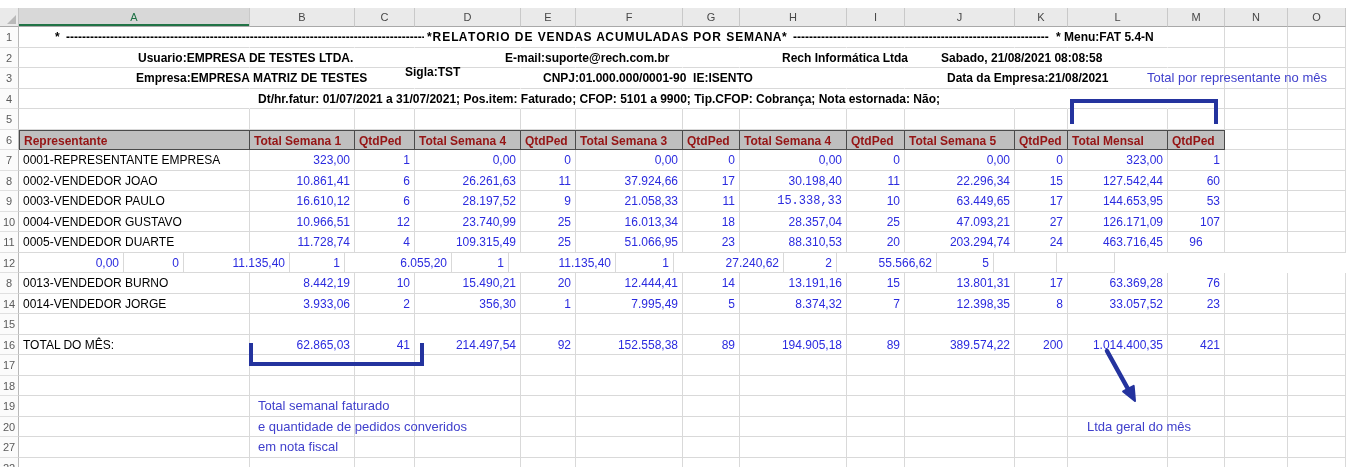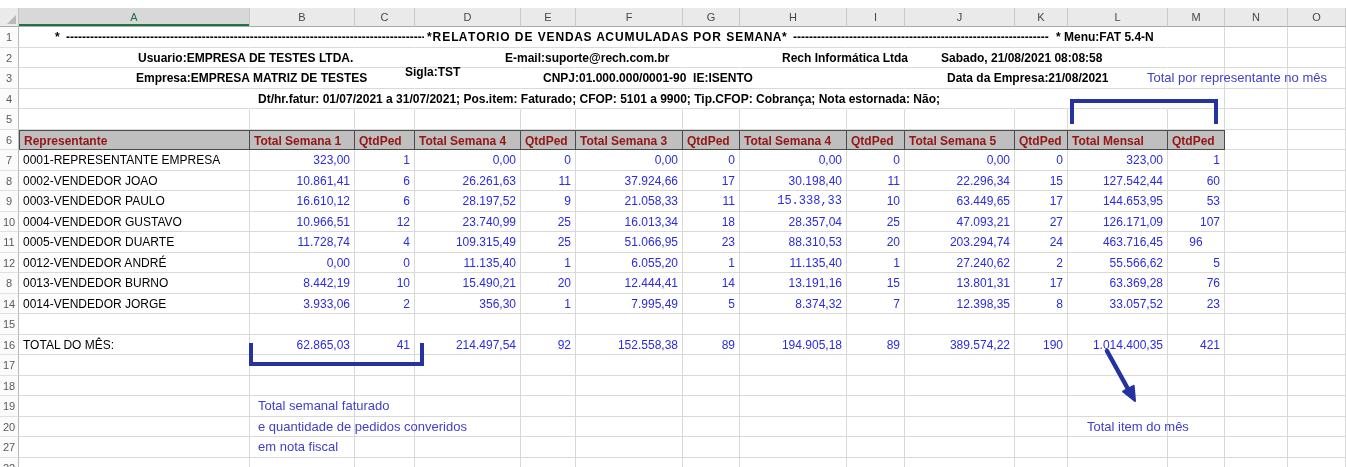--- a/index.html
+++ b/index.html
@@ -254,21 +254,20 @@
           <div class="cell num" style="width: 58px;">20</div>
           <div class="cell num" style="width: 110px;">203.294,74</div>
           <div class="cell num" style="width: 53px;">24</div>
           <div class="cell num" style="width: 100px;">463.716,45</div>
           <div class="cell num" style="width: 57px; text-align: center;">96</div>
           <div class="cell" style="width: 63px;"></div>
           <div class="cell" style="width: 58px;"></div>
         </div>
         <div class="grow">
           <div class="gut">12</div>
-          <div class="cell" style="width: 231px;">0012-VENDEDOR ANDRÉ</div>
           <div class="cell num" style="width: 105px;">0,00</div>
           <div class="cell num" style="width: 60px;">0</div>
           <div class="cell num" style="width: 106px;">11.135,40</div>
           <div class="cell num" style="width: 55px;">1</div>
           <div class="cell num" style="width: 107px;">6.055,20</div>
           <div class="cell num" style="width: 57px;">1</div>
           <div class="cell num" style="width: 107px;">11.135,40</div>
           <div class="cell num" style="width: 58px;">1</div>
           <div class="cell num" style="width: 110px;">27.240,62</div>
           <div class="cell num" style="width: 53px;">2</div>
@@ -336,21 +335,21 @@
           <div class="cell" style="width: 231px;">TOTAL DO MÊS:</div>
           <div class="cell num" style="width: 105px;">62.865,03</div>
           <div class="cell num" style="width: 60px;">41</div>
           <div class="cell num" style="width: 106px;">214.497,54</div>
           <div class="cell num" style="width: 55px;">92</div>
           <div class="cell num" style="width: 107px;">152.558,38</div>
           <div class="cell num" style="width: 57px;">89</div>
           <div class="cell num" style="width: 107px;">194.905,18</div>
           <div class="cell num" style="width: 58px;">89</div>
           <div class="cell num" style="width: 110px;">389.574,22</div>
-          <div class="cell num" style="width: 53px;">190</div>
+          <div class="cell num" style="width: 53px;">200</div>
           <div class="cell num" style="width: 100px;">1.014.400,35</div>
           <div class="cell num" style="width: 57px;">421</div>
           <div class="cell" style="width: 63px;"></div>
           <div class="cell" style="width: 58px;"></div>
         </div>
         <div class="grow">
           <div class="gut">17</div>
           <div class="cell" style="width: 231px;"></div>
           <div class="cell" style="width: 105px;"></div>
           <div class="cell" style="width: 60px;"></div>
@@ -483,14 +482,14 @@
 
   <div class="shape brk-bottom" style="left:249px;top:343px;width:175px;height:23px;"></div>
   <div class="ann" style="left:258px;top:396px;white-space:pre;">Total semanal faturado</div>
   <div class="ann" style="left:258px;top:416.5px;white-space:pre;">e quantidade de pedidos converidos</div>
   <div class="ann" style="left:258px;top:437px;white-space:pre;">em nota fiscal</div>
 
   <svg class="shape" style="left:1095px;top:347px;" width="55" height="60">
     <line x1="12" y1="4" x2="33" y2="42" stroke="#24339e" stroke-width="4.5" stroke-linecap="round"></line>
     <polygon points="40,54 28.1,44.5 38.7,38.9" fill="#24339e" stroke="#24339e" stroke-width="2" stroke-linejoin="round"></polygon>
   </svg>
-  <div class="ann" style="left:1087px;top:416.5px;white-space:pre;">Total item do mês</div>
+  <div class="ann" style="left:1087px;top:416.5px;white-space:pre;">Ltda geral do mês</div>
 </div>
 
 </body></html>

